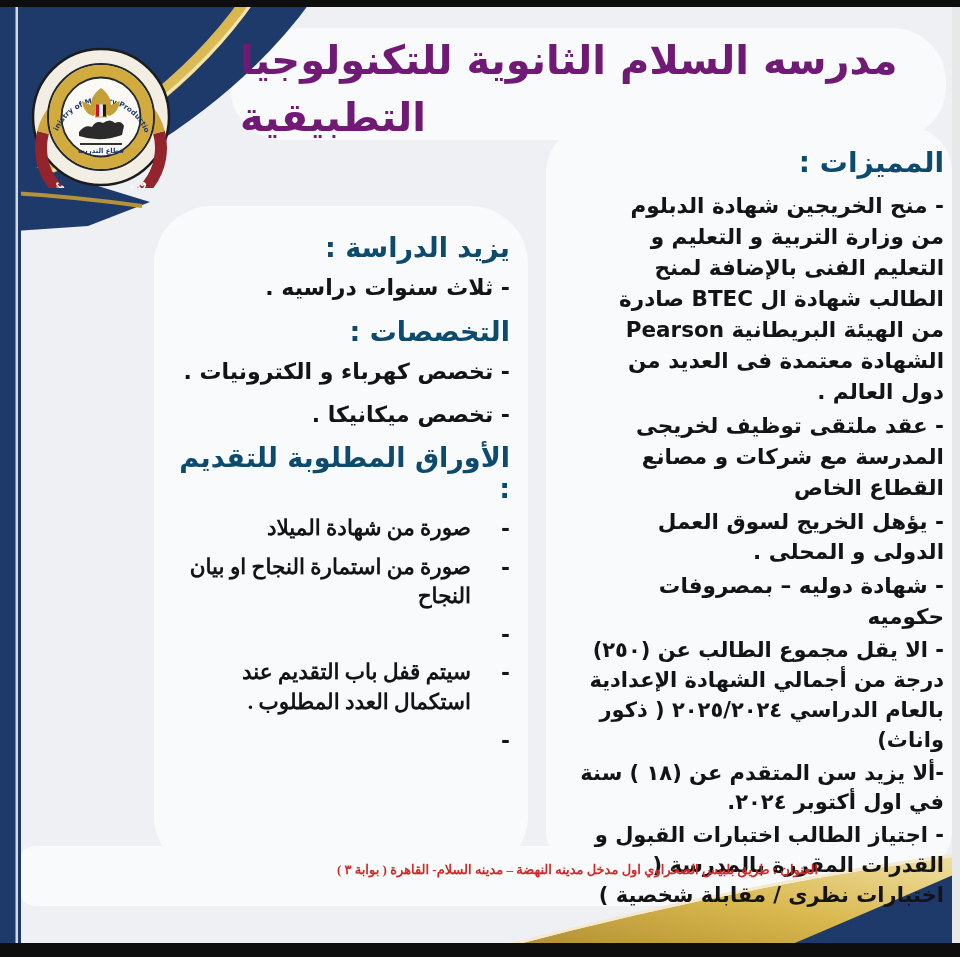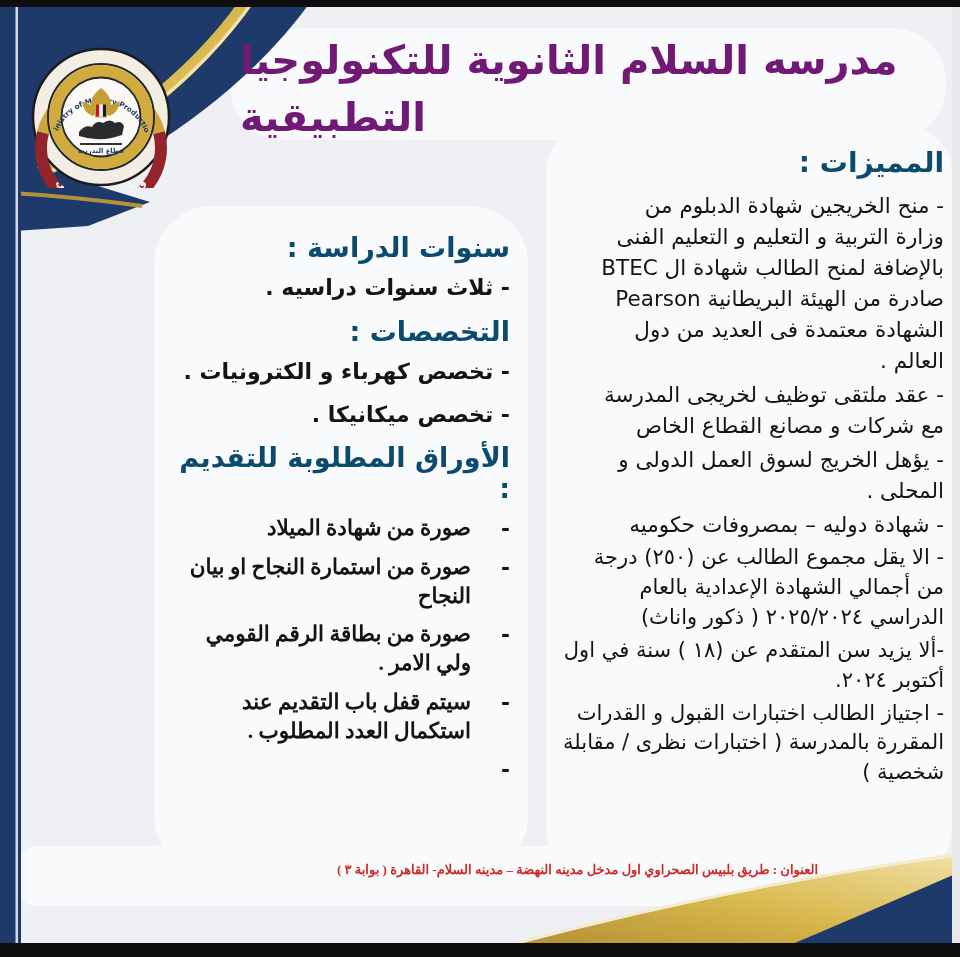--- a/index.html
+++ b/index.html
@@ -26,21 +26,21 @@
   .col{position:absolute;z-index:3;direction:rtl;text-align:right;color:#141414;}
   #col-left{left:168px;top:232px;width:342px;}
   #col-right{left:560px;top:146px;width:384px;}
 
   .h-blue{color:#0c4a6e;font-weight:bold;}
   #col-right .h-blue{font-size:28px;margin:0 0 12px 0;}
   #col-left .h-blue{font-size:27px;margin:0 0 10px 0;}
   .gap-top{margin-top:16px;}
 
   #features{padding-left:36px;}            
-  .b-item{font-size:21.5px;font-weight:normal;line-height:1.44;margin:1px 0 3px 0;}
+  .b-item{font-size:21.5px;font-weight:bold;line-height:1.44;margin:1px 0 3px 0;}
   #conditions .b-item{font-size:21px;line-height:1.42;}
 
   .l-item{font-size:22px;font-weight:bold;line-height:1.4;margin:0 0 12px 0;}
 
   #docs{margin-top:4px;padding-left:4px;}
   .doc-item{display:flex;column-gap:30px;margin-bottom:9px;
             font-size:21.5px;font-weight:bold;line-height:1.36;}
   .doc-item .dash{flex:0 0 auto;}
   .doc-item .txt{flex:1 1 auto;font-family:Liberation Serif, serif;}
   .doc-item:last-child .txt{line-height:1.88;}
@@ -119,40 +119,39 @@
     </g>
 
     <path d="M49,86 q6,-8 13,-5 q4,-7 11,-4 q7,-5 12,0 q6,-3 9,3 l-2,9 q-22,8 -43,1 z" fill="#2b2b2b"></path>
     <rect x="50" y="97" width="42" height="2" fill="#333"></rect>
     <text x="71" y="107" font-size="6.8" font-weight="bold" fill="#1e3a6b" text-anchor="middle">قطاع التدريب</text>
   </svg>
 
   <div id="title">مدرسه السلام الثانوية للتكنولوجيا التطبيقية</div>
 
   <div class="col" id="col-left">
-    <div class="h-blue">سنوات الدراسة :</div>
+    <div class="h-blue">يزيد الدراسة :</div>
     <div class="l-item">- ثلاث سنوات دراسيه .</div>
 
     <div class="h-blue gap-top">التخصصات :</div>
     <div class="l-item">- تخصص كهرباء و الكترونيات .</div>
     <div class="l-item">- تخصص ميكانيكا .</div>
 
     <div class="h-blue gap-top">الأوراق المطلوبة للتقديم :</div>
     <div id="docs">
       <div class="doc-item">
         <span class="dash">-</span>
         <span class="txt">صورة من شهادة الميلاد</span>
       </div>
       <div class="doc-item">
         <span class="dash">-</span>
         <span class="txt">صورة من استمارة النجاح او بيان النجاح</span>
       </div>
       <div class="doc-item">
         <span class="dash">-</span>
-        <span class="txt">صورة من بطاقة الرقم القومي ولي الامر .</span>
       </div>
       <div class="doc-item">
         <span class="dash">-</span>
         <span class="txt">سيتم قفل باب التقديم عند استكمال العدد المطلوب .</span>
       </div>
       <div class="doc-item">
         <span class="dash">-</span>
       </div>
     </div>
   </div>

